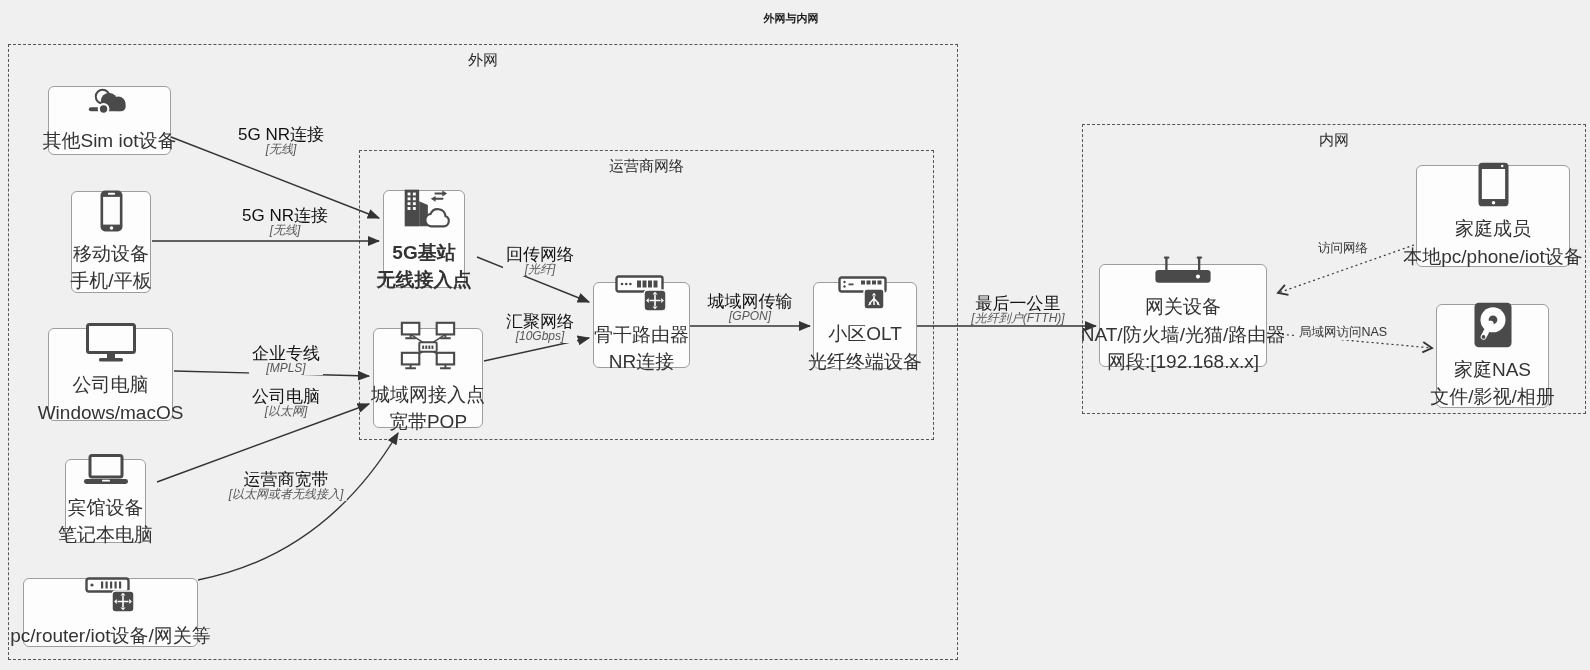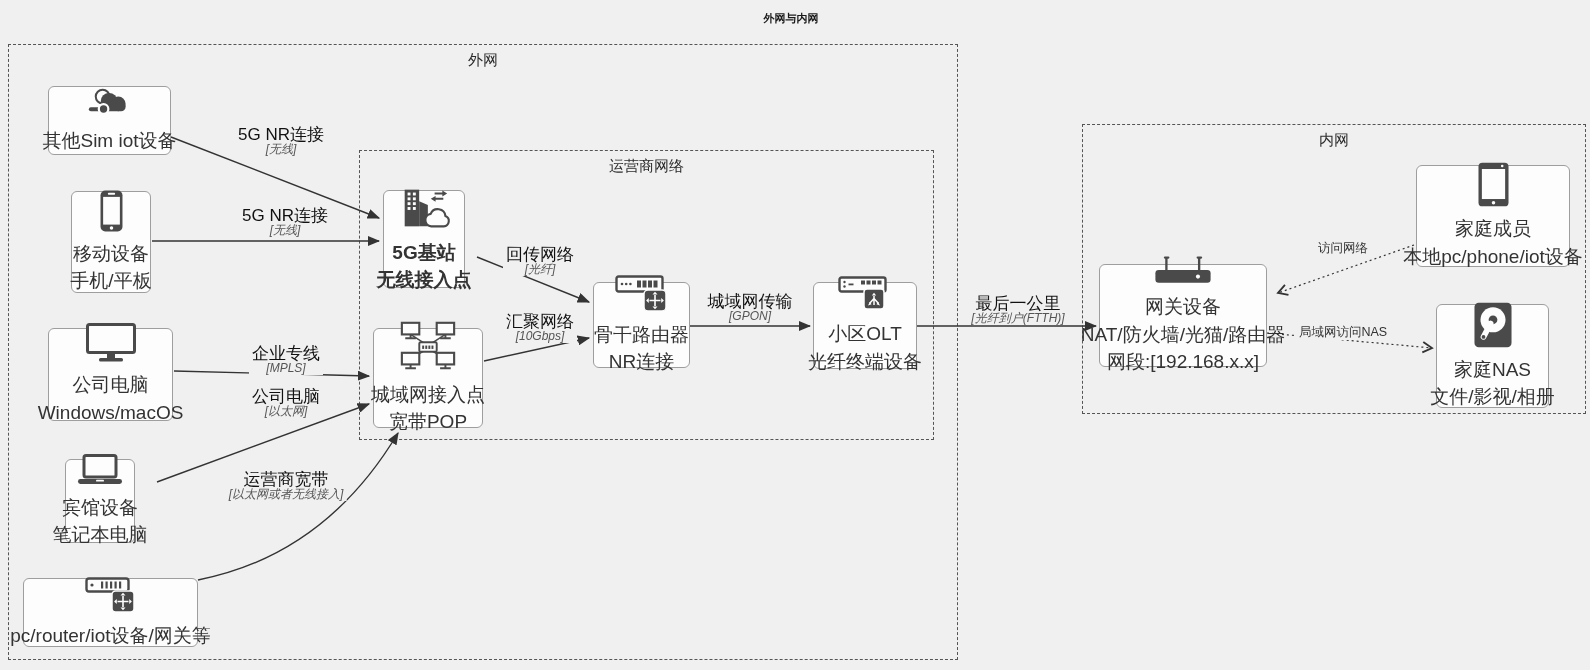--- a/index.html
+++ b/index.html
@@ -96,21 +96,21 @@
       <svg width="50" height="40" viewBox="0 0 50 40">
         <rect x="1.5" y="1.5" width="47" height="28" rx="2" fill="#fdfdfd" stroke="#4a4a4a" stroke-width="3"></rect>
         <rect class="ic" x="21" y="29.5" width="8" height="5.5"></rect>
         <rect class="ic" x="13" y="35" width="24" height="3.6" rx="1.6"></rect>
       </svg>
     </span>
     <div class="nline">公司电脑</div>
     <div class="nline">Windows/macOS</div>
   </div>
 
-  <div class="node" style="left:65px;top:459px;width:70px;height:84px;">
+  <div class="node" style="left:65px;top:459px;width:81px;height:84px;">
     <span>
       <svg width="46" height="32" viewBox="0 0 46 32">
         <rect x="7" y="1.5" width="32" height="21.5" rx="2" fill="#fdfdfd" stroke="#4a4a4a" stroke-width="3"></rect>
         <rect class="ic" x="1" y="25" width="44" height="5" rx="2.4"></rect>
         <rect class="icw" x="19" y="25.8" width="8" height="1.8" rx="0.9"></rect>
       </svg>
     </span>
     <div class="nline">宾馆设备</div>
     <div class="nline">笔记本电脑</div>
   </div>

